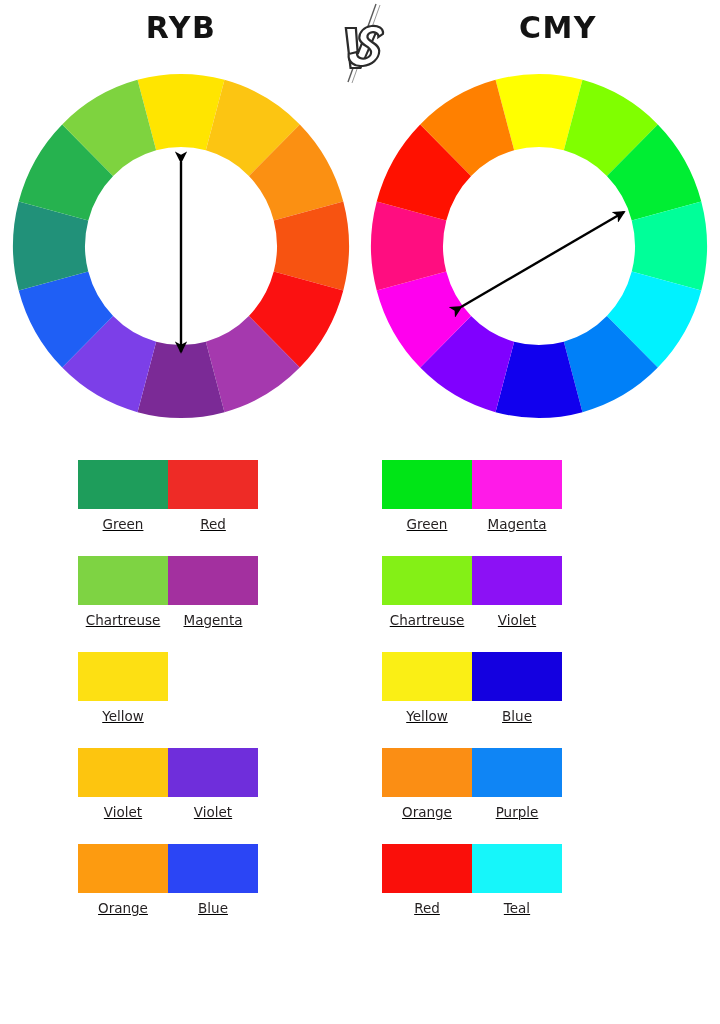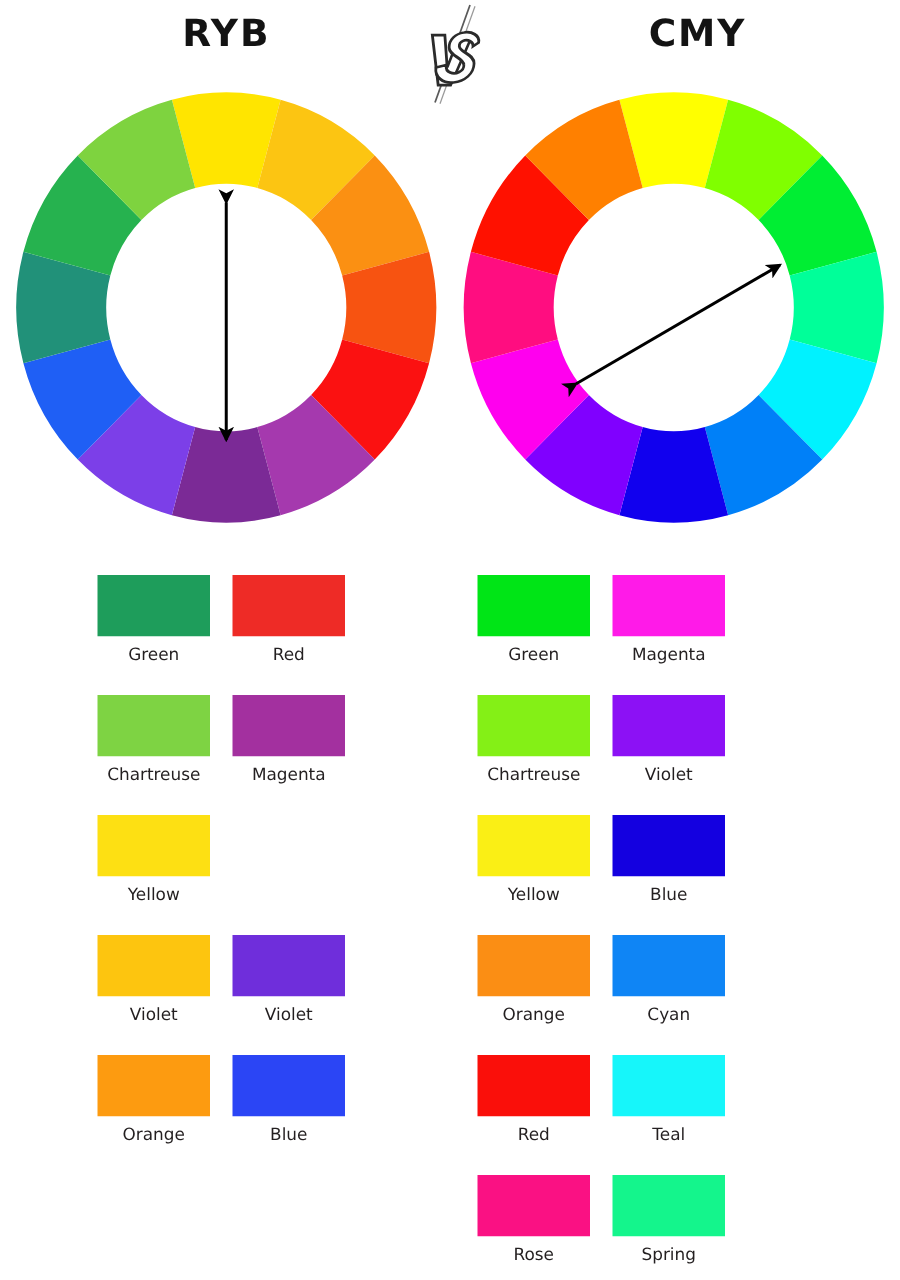--- a/index.html
+++ b/index.html
@@ -72,21 +72,21 @@
     width: 360px;
     display: flex;
     flex-direction: column;
     gap: 24px;
   }
   .swatch-group.ryb { padding-left: 78px; }
   .swatch-group.cmy { padding-left: 22px; }
 
   .swatch-pair {
     display: flex;
-    gap: 18px;
+    text-decoration: underline;
   }
   .swatch-cell {
     width: 90px;
   }
   .swatch-chip {
     width: 90px;
     height: 49px;
     display: block;
   }
   .swatch-label {
@@ -269,38 +269,28 @@
             <span class="swatch-label">Blue</span>
           </div>
         </div>
         <div class="swatch-pair">
           <div class="swatch-cell">
             <span class="swatch-chip" style="background: rgb(251, 142, 20);"></span>
             <span class="swatch-label">Orange</span>
           </div>
           <div class="swatch-cell">
             <span class="swatch-chip" style="background: rgb(15, 133, 245);"></span>
-            <span class="swatch-label">Cyan</span>
+            <span class="swatch-label">Purple</span>
           </div>
         </div>
         <div class="swatch-pair">
           <div class="swatch-cell">
             <span class="swatch-chip" style="background: rgb(250, 15, 10);"></span>
             <span class="swatch-label">Red</span>
           </div>
           <div class="swatch-cell">
             <span class="swatch-chip" style="background: rgb(22, 246, 250);"></span>
             <span class="swatch-label">Teal</span>
           </div>
         </div>
-        <div class="swatch-pair">
-          <div class="swatch-cell">
-            <span class="swatch-chip" style="background: rgb(250, 17, 131);"></span>
-            <span class="swatch-label">Rose</span>
-          </div>
-          <div class="swatch-cell">
-            <span class="swatch-chip" style="background: rgb(20, 245, 140);"></span>
-            <span class="swatch-label">Spring</span>
-          </div>
-        </div>
       </div>
   </div>
 </div>
 
 </body></html>

